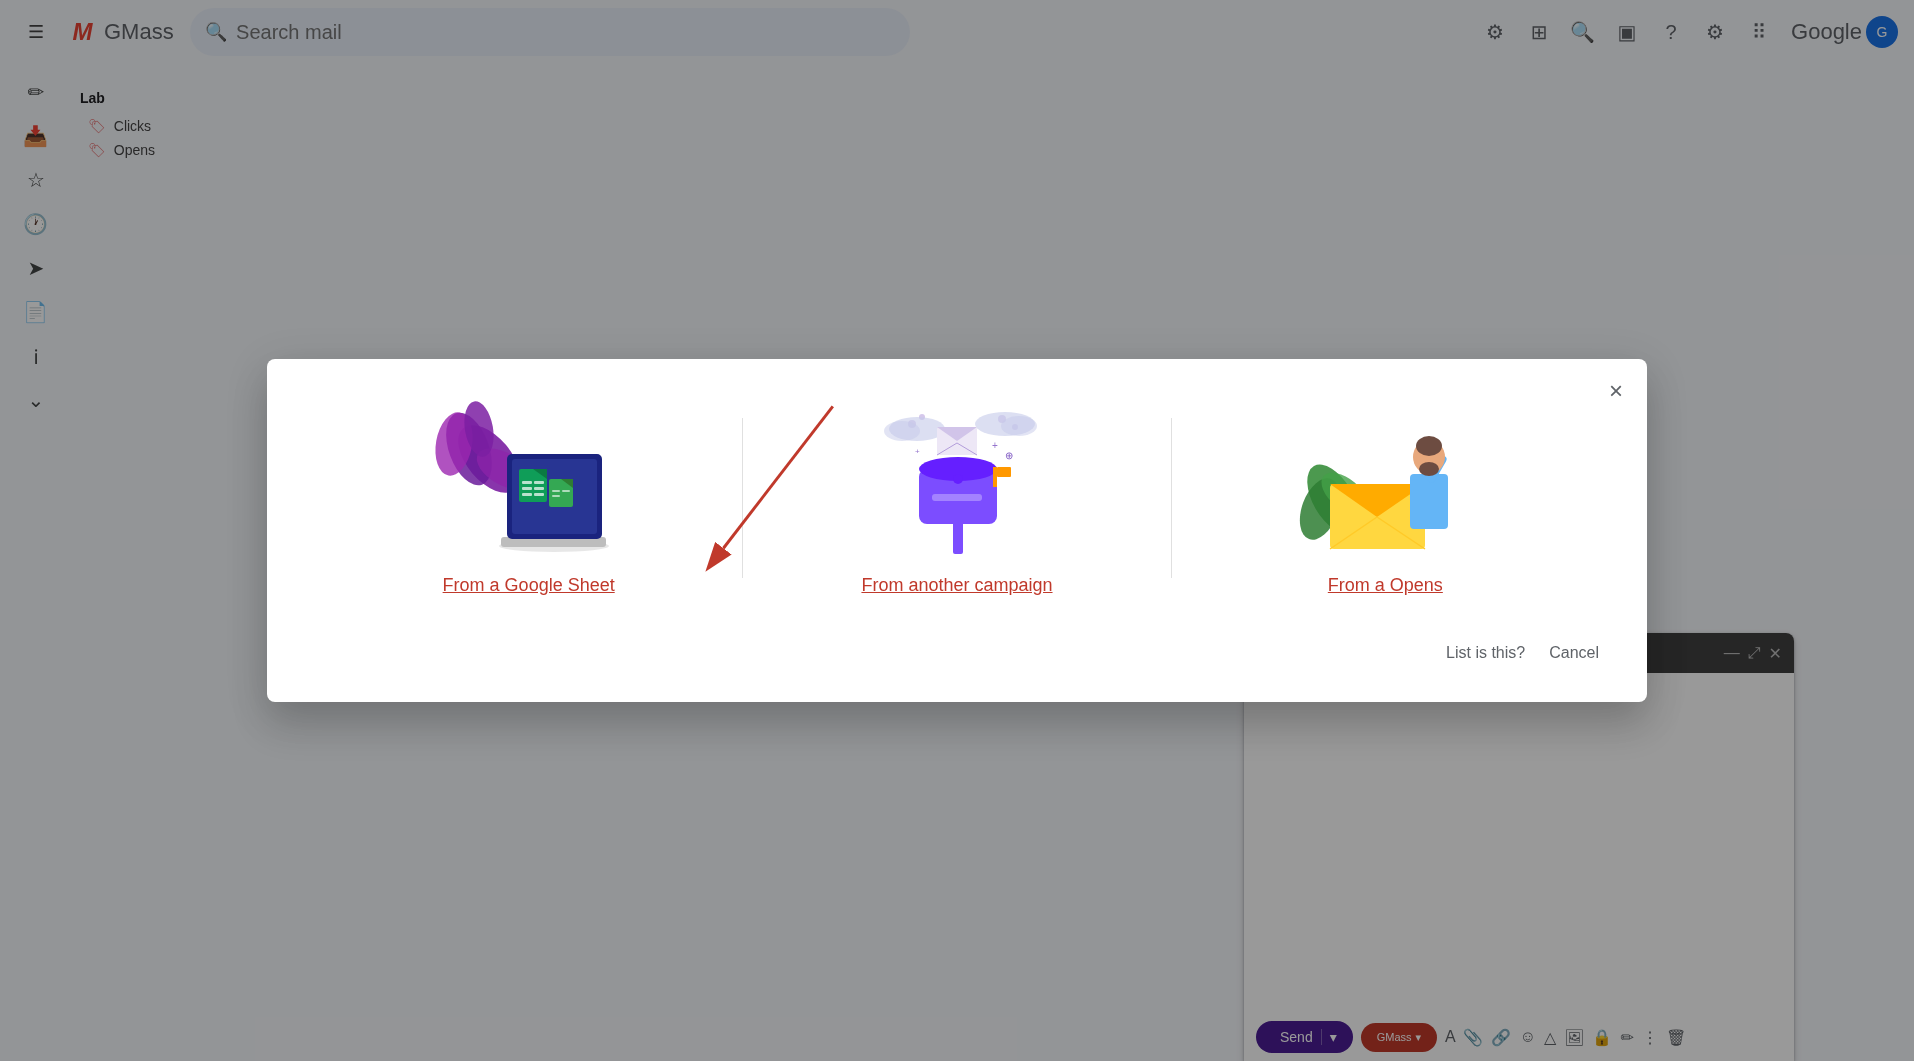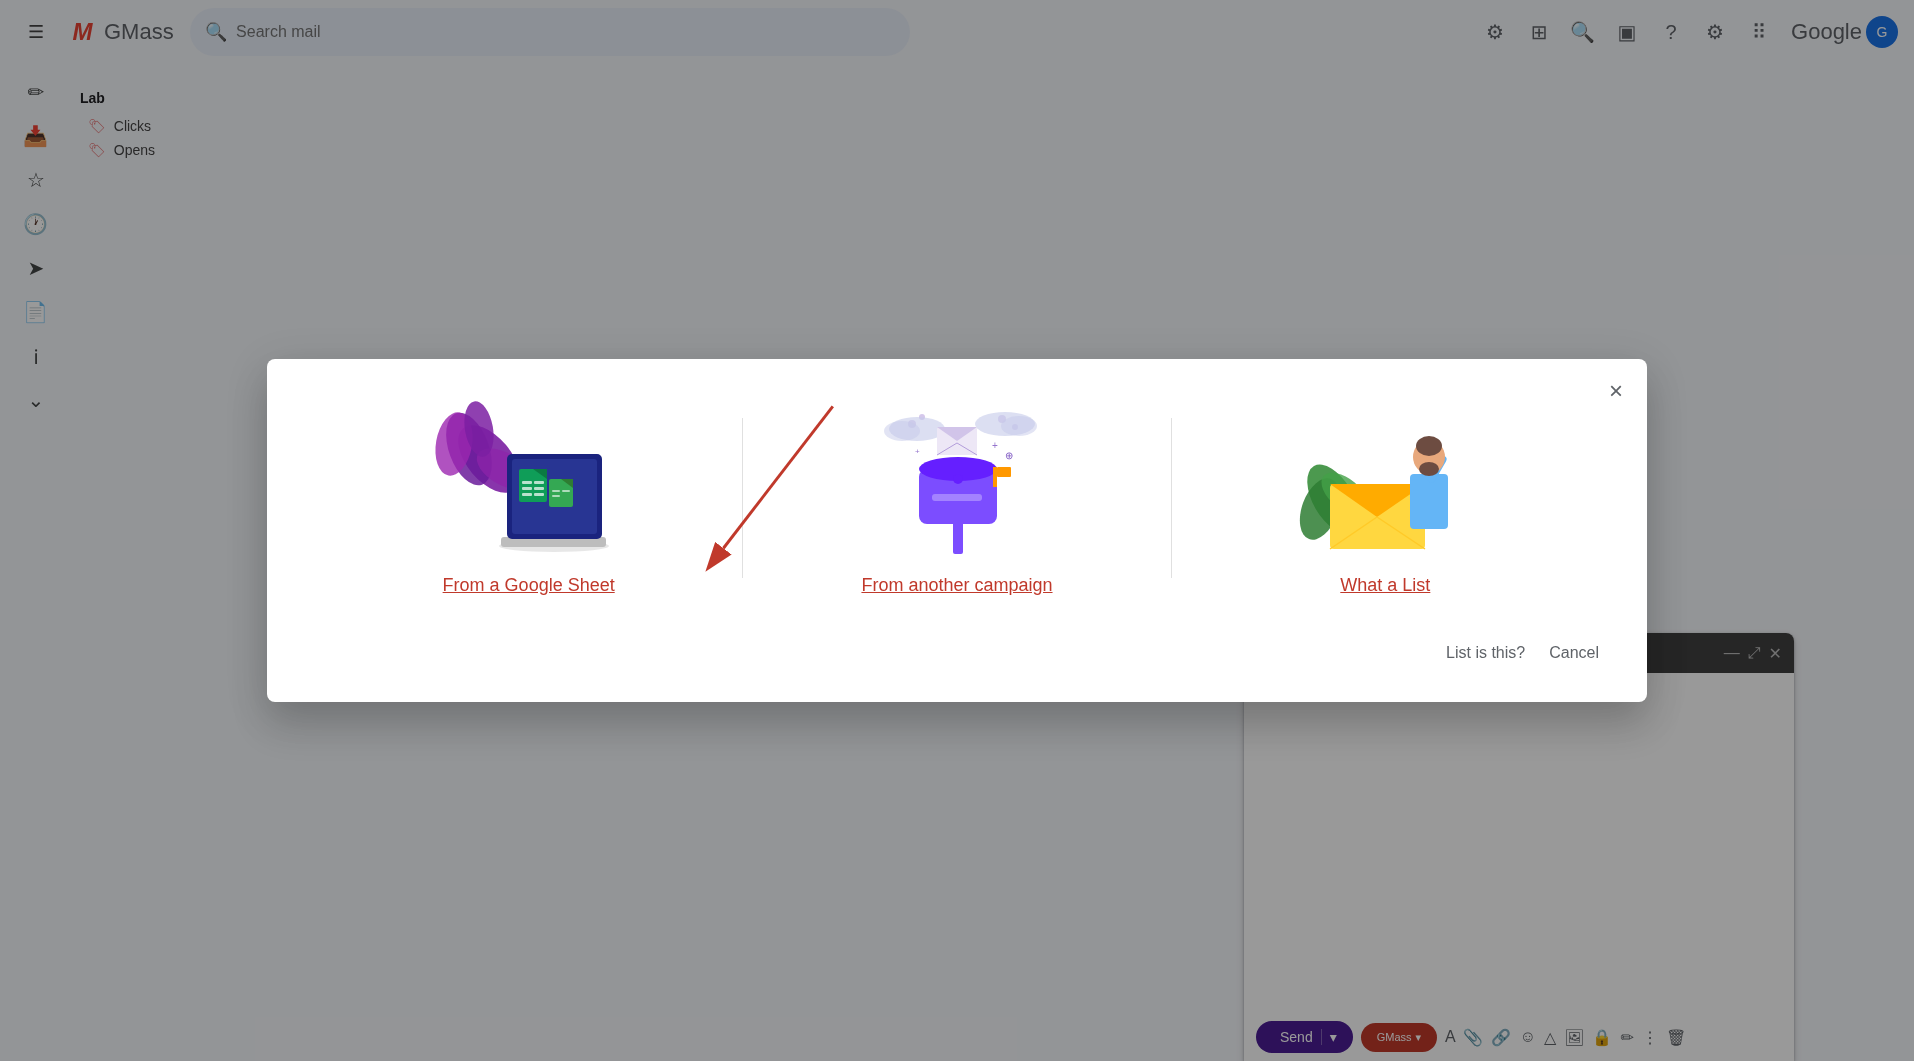--- a/index.html
+++ b/index.html
@@ -73,21 +73,21 @@
       display: flex;
       align-items: center;
       padding: 0 16px;
       gap: 8px;
     }
 
     .search-bar input {
       background: transparent;
       border: none;
       outline: none;
-      font-size: 16px;
+      font-size: 20px;
       color: #8b5cf6;
       width: 100%;
     }
 
     .top-icons {
       display: flex;
       align-items: center;
       gap: 4px;
       margin-left: auto;
     }
@@ -590,21 +590,21 @@
 
             <rect x="148" y="55" width="8" height="30" rx="4" fill="#64b5f6" transform="rotate(30 152 70)"></rect>
 
             <ellipse cx="144" cy="58" rx="16" ry="17" fill="#e8a87c"></ellipse>
 
             <ellipse cx="144" cy="70" rx="10" ry="7" fill="#6d4c41"></ellipse>
 
             <ellipse cx="144" cy="47" rx="13" ry="10" fill="#6d4c41"></ellipse>
           </svg>
         </div>
-        <span class="option-link">What a List</span>
+        <span class="option-link">From a Opens</span>
       </div>
 
     </div>
 
     <div class="modal-footer">
       <span class="what-is-this">List is this?</span>
       <button class="cancel-btn">Cancel</button>
     </div>
 
   </div>

